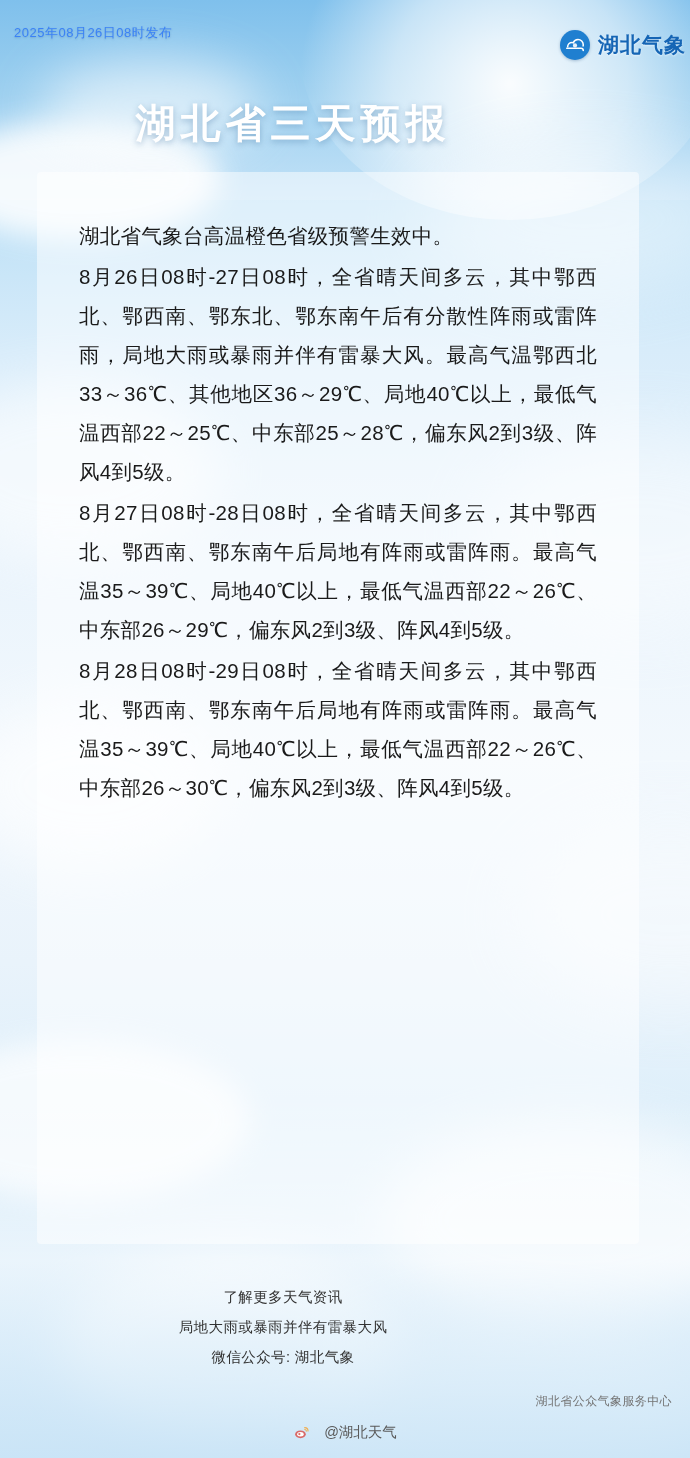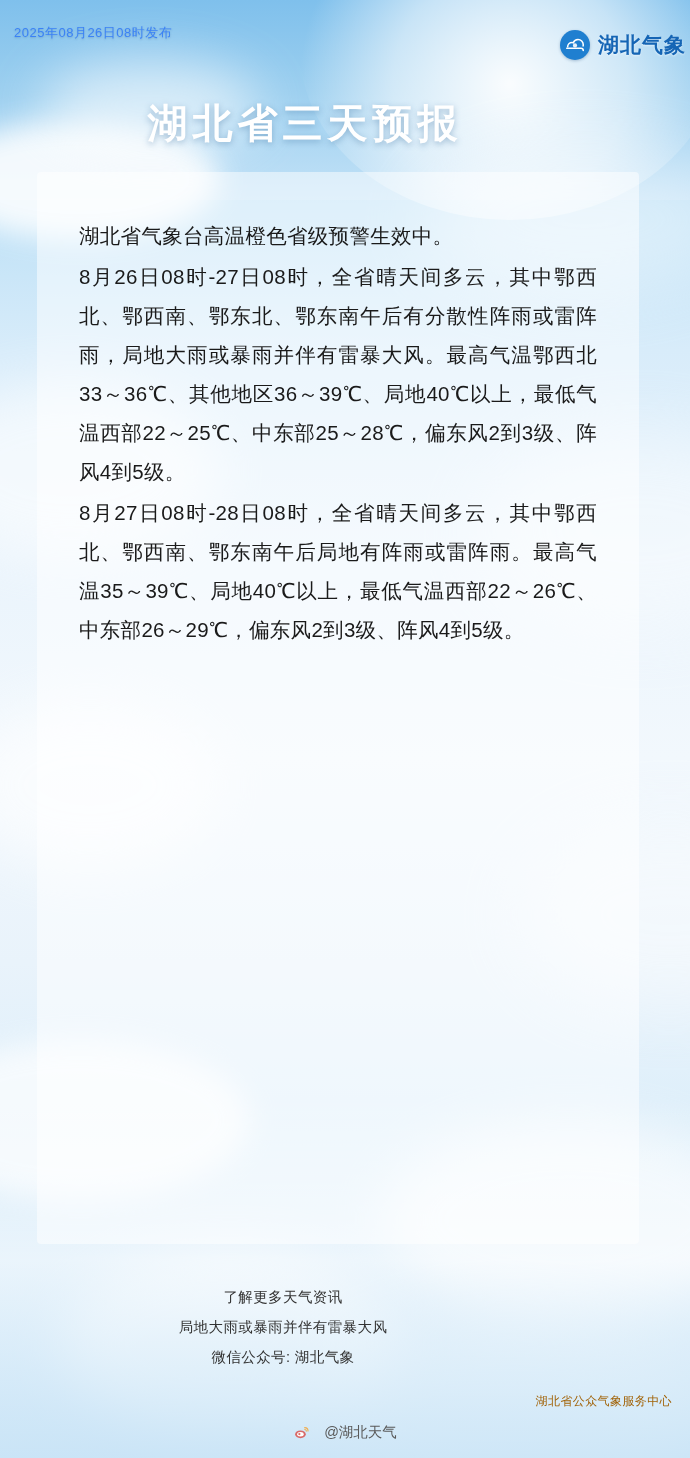--- a/index.html
+++ b/index.html
@@ -84,21 +84,21 @@
   .brand-name {
     font-size: 21px;
     font-weight: bold;
     color: #1565b5;
     letter-spacing: 1px;
     text-shadow: 0 1px 2px rgba(255,255,255,.6);
   }
 
   .main-title {
     position: absolute;
-    left: 12px; top: 96px;
+    left: 0; top: 96px;
     width: 586px;
     text-align: center;
     font-family: "Liberation Serif", serif;
     font-size: 40px;
     font-weight: bold;
     color: #ffffff;
     letter-spacing: 5px;
     text-shadow: 0 2px 6px rgba(70,120,165,.45);
     z-index: 6;
   }
@@ -136,21 +136,21 @@
   .footer-line {
     font-size: 14.5px;
     color: #333333;
     line-height: 30px;
     letter-spacing: .4px;
   }
   .footer-credit {
     position: absolute;
     right: 18px; bottom: 48px;
     font-size: 12px;
-    color: #a16207;
+    color: #737373;
     letter-spacing: .4px;
     z-index: 6;
   }
   .weibo-handle {
     position: absolute;
     left: 0; bottom: 16px;
     width: 690px;
     display: flex;
     align-items: center;
     justify-content: center;
@@ -196,22 +196,23 @@
     </svg>
   </span>
   <span class="brand-name">湖北气象</span>
 </div>
 
 <h1 class="main-title">湖北省三天预报</h1>
 
 <div class="card">
   <div class="card-body">
     <p class="para">湖北省气象台高温橙色省级预警生效中。</p>
-    <p class="para">8月26日08时-27日08时，全省晴天间多云，其中鄂西北、鄂西南、鄂东北、鄂东南午后有分散性阵雨或雷阵雨，局地大雨或暴雨并伴有雷暴大风。最高气温鄂西北33～36℃、其他地区36～39℃、局地40℃以上，最低气温西部22～25℃、中东部25～28℃，偏东风2到3级、阵风4到5级。</p>
+    <p class="para">8月26日08时-27日08时，全省晴天间多云，其中鄂西北、鄂西南、鄂东北、鄂东南午后有分散性阵雨或雷阵雨，局地大雨或暴雨并伴有雷暴大风。最高气温鄂西北33～36℃、其他地区36～29℃、局地40℃以上，最低气温西部22～25℃、中东部25～28℃，偏东风2到3级、阵风4到5级。</p>
     <p class="para">8月27日08时-28日08时，全省晴天间多云，其中鄂西北、鄂西南、鄂东南午后局地有阵雨或雷阵雨。最高气温35～39℃、局地40℃以上，最低气温西部22～26℃、中东部26～29℃，偏东风2到3级、阵风4到5级。</p>
+    <p class="para">8月28日08时-29日08时，全省晴天间多云，其中鄂西北、鄂西南、鄂东南午后局地有阵雨或雷阵雨。最高气温35～39℃、局地40℃以上，最低气温西部22～26℃、中东部26～30℃，偏东风2到3级、阵风4到5级。</p>
   </div>
 </div>
 
 <div class="footer">
   <div class="footer-line">了解更多天气资讯</div>
   <div class="footer-line">局地大雨或暴雨并伴有雷暴大风</div>
   <div class="footer-line">微信公众号: 湖北气象</div>
 </div>
 
 <div class="footer-credit">湖北省公众气象服务中心</div>

